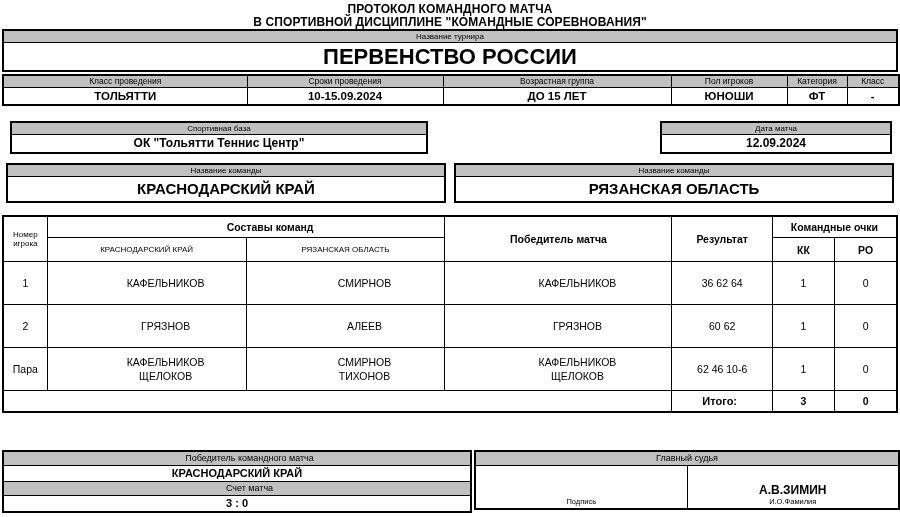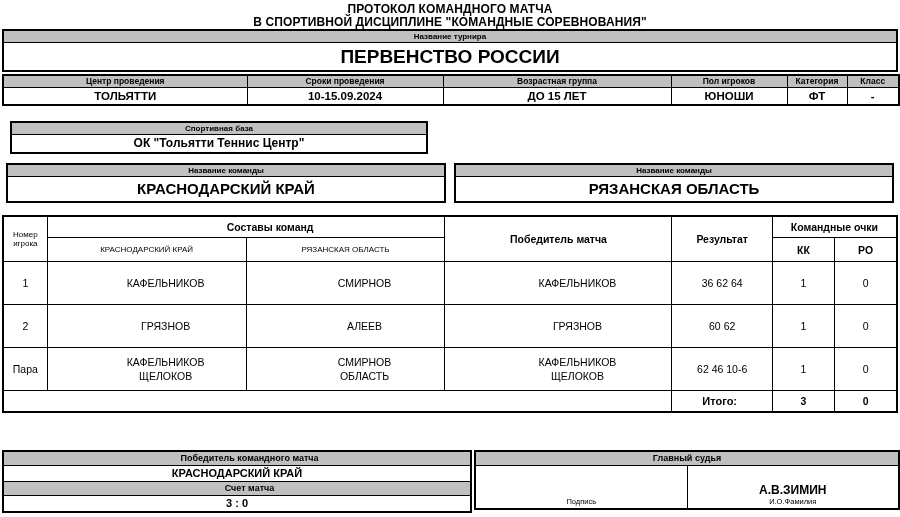--- a/index.html
+++ b/index.html
@@ -14,21 +14,21 @@
 
   
   table{border-collapse:collapse;table-layout:fixed;}
   td{
     border:1px solid #000000;
     text-align:center;
     vertical-align:middle;
     padding:0;
     background:#ffffff;
   }
-  .hdr{background:#c0c0c0;font-size:8px;font-weight:700;height:11px;line-height:11px;margin-top:42px;}
+  .hdr{background:#c0c0c0;font-size:8px;font-weight:400;height:11px;line-height:11px;margin-top:42px;}
   .val{font-weight:bold;font-size:12px;height:17px;line-height:17px;}
   .noborder{border:none;background:transparent;}
 
   
   .doc-title{
     text-align:center;
     font-weight:bold;
     font-size:12px;
     line-height:13px;
     letter-spacing:.1px;
@@ -38,21 +38,21 @@
   
   .frame{border:2px solid #000000;}
 
   
   .row{position:absolute;}
 
   
   #tournament-table{width:896px;}
   #tournament-table .hdr{font-size:8px;}
   #tournament-table .big{
-    font-weight:bold;font-size:19px;height:27px;line-height:27px;
+    font-weight:bold;font-size:22px;height:27px;line-height:27px;
   }
 
   
   #info-table{width:896px;}
   #info-table td.hdr{font-size:8.5px;}
   #info-table td.val{font-size:11.5px;height:16px;line-height:16px;}
 
   
   #base-table{width:418px;}
   #date-table{width:232px;}
@@ -112,21 +112,21 @@
       <colgroup>
         <col style="width:244px">
           <col style="width:196px">
           <col style="width:228px">
         <col style="width:116px">
           <col style="width:60px">
           <col style="width:52px">
       </colgroup>
       <tbody>
           <tr>
-        <td class="hdr">Центр проведения</td>
+        <td class="hdr">Класс проведения</td>
         <td class="hdr">Сроки проведения</td>
         <td class="hdr">Возрастная группа</td>
         <td class="hdr">Пол игроков</td>
         <td class="hdr">Категория</td>
         <td class="hdr">Класс</td>
       </tr>
       <tr>
         <td class="val">ТОЛЬЯТТИ</td>
         <td class="val">10-15.09.2024</td>
         <td class="val">ДО 15 ЛЕТ</td>
@@ -144,20 +144,32 @@
           <tr>
             <td class="hdr">Спортивная база</td>
           </tr>
       <tr>
             <td class="val">ОК "Тольятти Теннис Центр"</td>
           </tr>
     </tbody>
       </table>
   </div>
 
+  <div class="row" style="left:660px;top:121px;">
+    <table id="date-table" class="frame">
+      <tbody>
+          <tr>
+            <td class="hdr">Дата матча</td>
+          </tr>
+      <tr>
+            <td class="val">12.09.2024</td>
+          </tr>
+    </tbody>
+      </table>
+  </div>
 
   <div class="row" style="left:6px;top:163px;">
     <table class="team-table frame">
       <tbody>
           <tr>
             <td class="hdr">Название команды</td>
           </tr>
       <tr>
             <td class="team-name">КРАСНОДАРСКИЙ КРАЙ</td>
           </tr>
@@ -242,21 +254,21 @@
       </tr>
 
       <tr>
         <td class="cell">Пара</td>
         <td class="cell cell-two">
               <div>КАФЕЛЬНИКОВ</div>
               <div>ЩЕЛОКОВ</div>
             </td>
         <td class="cell cell-two">
               <div>СМИРНОВ</div>
-              <div>ОБЛАСТЬ</div>
+              <div>ТИХОНОВ</div>
             </td>
         <td class="cell cell-two">
               <div>КАФЕЛЬНИКОВ</div>
               <div>ЩЕЛОКОВ</div>
             </td>
         <td class="cell">62 46 10-6</td>
         <td class="cell">1</td>
         <td class="cell">0</td>
       </tr>
 

